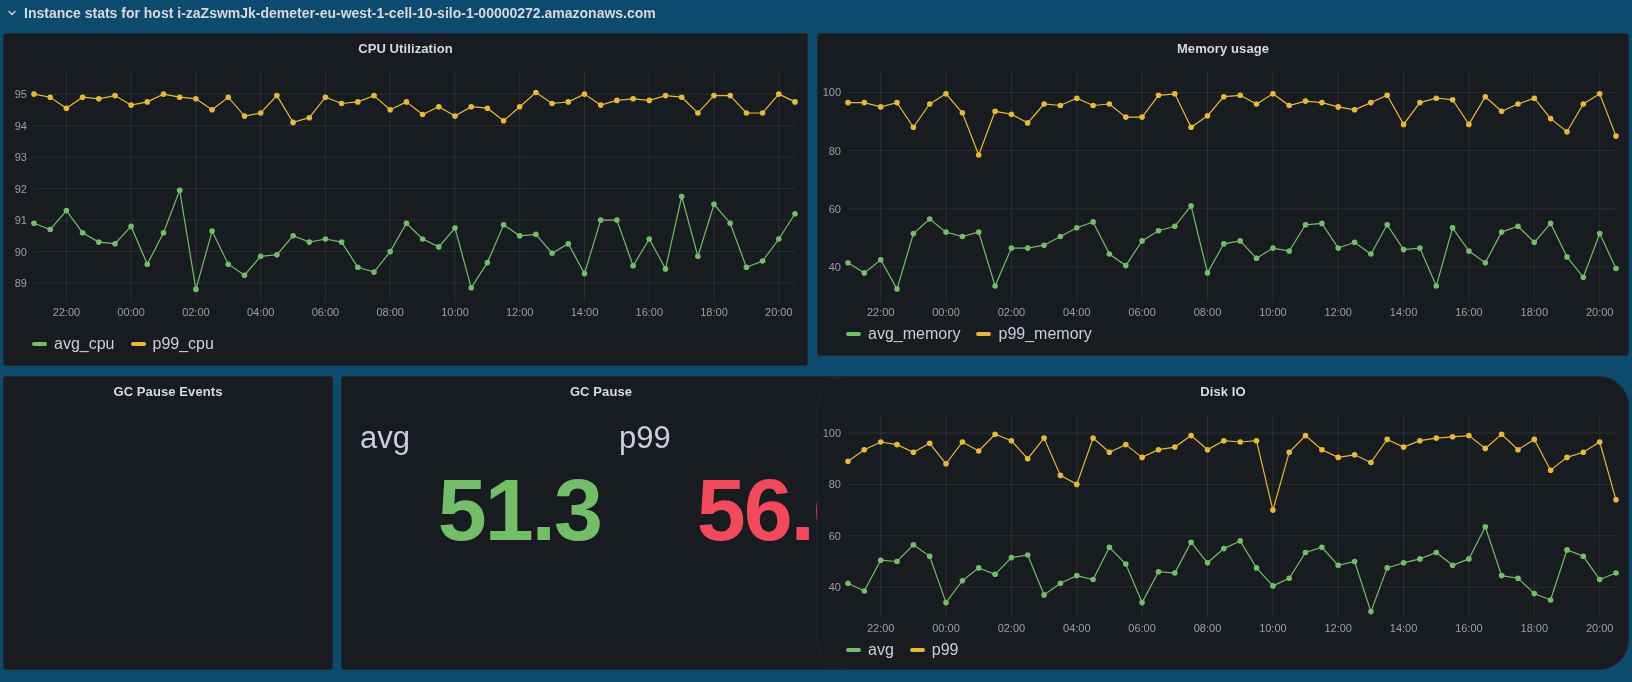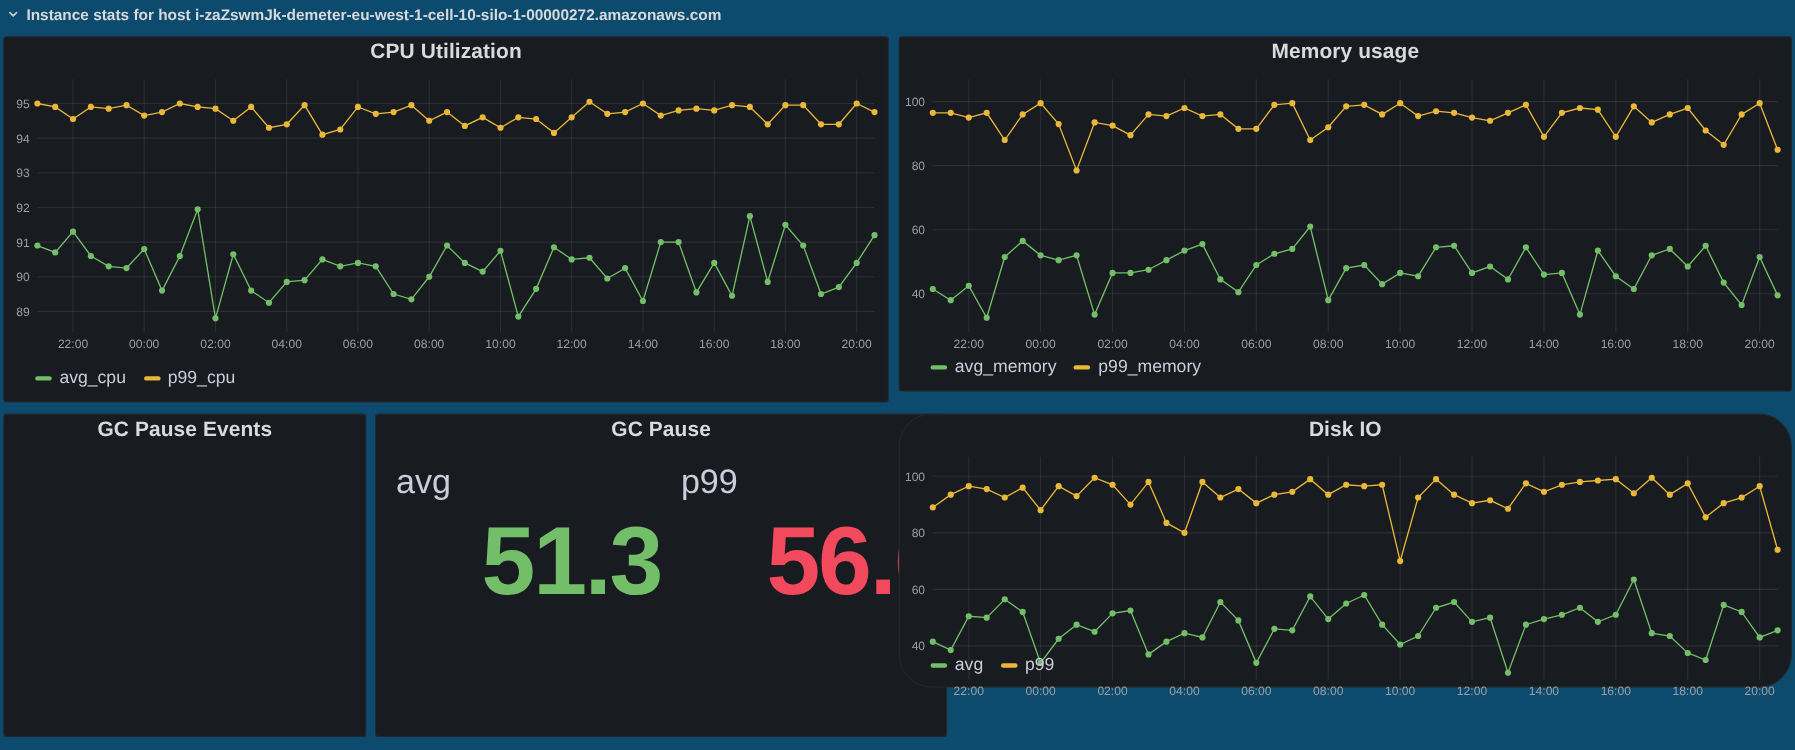--- a/index.html
+++ b/index.html
@@ -3,21 +3,21 @@
 <meta charset="utf-8">
 <style>
   html,body{margin:0;padding:0;background:#111217;}
   .stage{position:relative;width:1632px;height:682px;background:#0c4a6e;overflow:hidden;
          font-family:"Liberation Sans",sans-serif;}
   .row-header{position:absolute;top:0;left:0;height:26px;display:flex;align-items:center;
               gap:7px;padding-left:7px;color:#d8d9da;font-size:14px;font-weight:700;cursor:pointer;}
   .chev{display:flex;align-items:center;color:#c7c8cc;}
   .panel{position:absolute;background:#181b1f;border:1px solid #24272d;border-radius:3px;box-sizing:border-box;}
   .panel-title{height:28px;display:flex;align-items:center;justify-content:center;
-               font-size:19px;font-weight:700;color:#d9dadb;letter-spacing:.1px;}
+               font-size:13px;font-weight:700;color:#d9dadb;letter-spacing:.1px;}
   .chart{position:absolute;left:4px;right:8px;top:30px;bottom:45px;}
   .chart.short{bottom:33px;}
   .legend{position:absolute;left:28px;bottom:12px;display:flex;gap:16px;align-items:center;
           font-size:16px;color:#ccccdc;}
   .legend.low{bottom:10px;}
   .legend-item{display:flex;align-items:center;gap:7px;cursor:pointer;}
   .legend-item i{width:15px;height:4px;border-radius:2px;display:inline-block;}
   .big-stat{position:absolute;left:0;right:0;top:28px;bottom:0;display:flex;align-items:center;
             justify-content:center;font-weight:700;font-size:135px;line-height:1;
             letter-spacing:-5px;transform:translateY(-14px);}
@@ -350,21 +350,21 @@
         <span class="stat-label">avg</span>
         <span class="stat-value" style="color: rgb(115, 191, 105);">51.3</span>
       </div>
       <div class="stat-col">
         <span class="stat-label">p99</span>
         <span class="stat-value" style="color: rgb(242, 73, 92);">56.6</span>
       </div>
     </div>
   </div>
 
-  <div class="panel" style="left:817px;top:376px;width:812px;height:249px;border-radius:30px;">
+  <div class="panel" style="left:817px;top:376px;width:812px;height:294px;border-radius:30px;">
     <div class="panel-title">Disk IO</div>
     <div class="chart short"><svg width="798" height="229">
           <line x1="58.7" y1="8" x2="58.7" y2="211" stroke="rgba(204,204,220,0.11)"></line>
           <text x="58.7" y="225" fill="#9d9fa6" font-size="11" text-anchor="middle">22:00</text>
           <line x1="124.0" y1="8" x2="124.0" y2="211" stroke="rgba(204,204,220,0.11)"></line>
           <text x="124.0" y="225" fill="#9d9fa6" font-size="11" text-anchor="middle">00:00</text>
           <line x1="189.4" y1="8" x2="189.4" y2="211" stroke="rgba(204,204,220,0.11)"></line>
           <text x="189.4" y="225" fill="#9d9fa6" font-size="11" text-anchor="middle">02:00</text>
           <line x1="254.8" y1="8" x2="254.8" y2="211" stroke="rgba(204,204,220,0.11)"></line>
           <text x="254.8" y="225" fill="#9d9fa6" font-size="11" text-anchor="middle">04:00</text>

